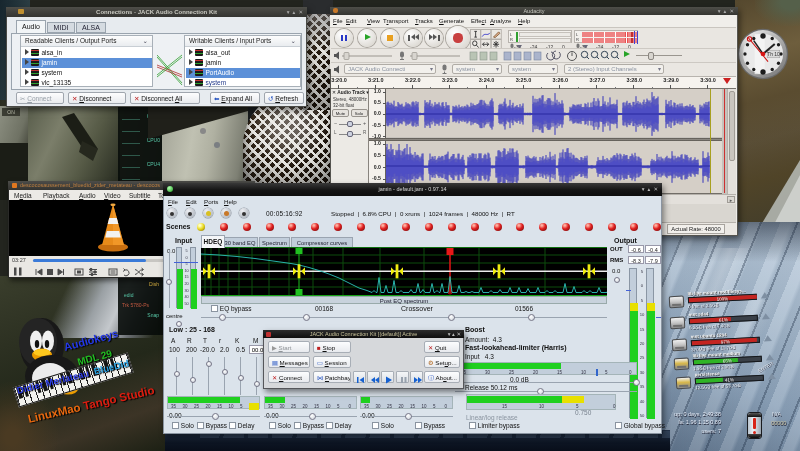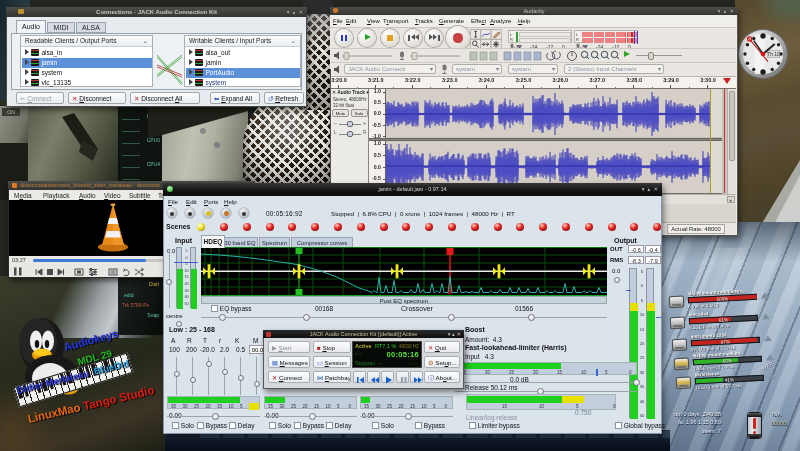--- a/index.html
+++ b/index.html
@@ -859,29 +859,20 @@
     </div>
 <div style="position:absolute;left:268px;top:341px;width:42px;height:12px;background:linear-gradient(#fcfdfe,#e8eaee);border:0.5px solid #a8aeb6;border-radius:2px;font-size:6.2px;line-height:11px;color:#909498;white-space:nowrap;overflow:hidden;"><span style="margin-left:3px"><span style="color:#999">▶</span></span> <u>S</u>tart</div>
 <div style="position:absolute;left:313px;top:341px;width:38px;height:12px;background:linear-gradient(#fcfdfe,#e8eaee);border:0.5px solid #a8aeb6;border-radius:2px;font-size:6.2px;line-height:11px;color:#111;white-space:nowrap;overflow:hidden;"><span style="margin-left:3px"><span style="color:#c02020">■</span></span> <u>S</u>top</div>
 <div style="position:absolute;left:268px;top:356px;width:42px;height:12px;background:linear-gradient(#fcfdfe,#e8eaee);border:0.5px solid #a8aeb6;border-radius:2px;font-size:6.2px;line-height:11px;color:#111;white-space:nowrap;overflow:hidden;"><span style="margin-left:3px"><span style="color:#2050c0">▤</span></span> <u>M</u>essages</div>
 <div style="position:absolute;left:313px;top:356px;width:38px;height:12px;background:linear-gradient(#fcfdfe,#e8eaee);border:0.5px solid #a8aeb6;border-radius:2px;font-size:6.2px;line-height:11px;color:#111;white-space:nowrap;overflow:hidden;"><span style="margin-left:3px"><span style="color:#2050c0">▭</span></span> <u>S</u>ession</div>
 <div style="position:absolute;left:268px;top:371px;width:42px;height:12px;background:linear-gradient(#fcfdfe,#e8eaee);border:0.5px solid #a8aeb6;border-radius:2px;font-size:6.2px;line-height:11px;color:#111;white-space:nowrap;overflow:hidden;"><span style="margin-left:3px"><span style="color:#c02020">✕</span></span> <u>C</u>onnect</div>
 <div style="position:absolute;left:313px;top:371px;width:38px;height:12px;background:linear-gradient(#fcfdfe,#e8eaee);border:0.5px solid #a8aeb6;border-radius:2px;font-size:6.2px;line-height:11px;color:#111;white-space:nowrap;overflow:hidden;"><span style="margin-left:3px"><span style="color:#2050c0">⋈</span></span> <u>P</u>atchbay</div>
 <div style="position:absolute;left:424px;top:341px;width:36px;height:12px;background:linear-gradient(#fcfdfe,#e8eaee);border:0.5px solid #a8aeb6;border-radius:2px;font-size:6.2px;line-height:11px;color:#111;white-space:nowrap;overflow:hidden;"><span style="margin-left:3px"><span style="color:#c02020">✕</span></span> <u>Q</u>uit</div>
 <div style="position:absolute;left:424px;top:356px;width:36px;height:12px;background:linear-gradient(#fcfdfe,#e8eaee);border:0.5px solid #a8aeb6;border-radius:2px;font-size:6.2px;line-height:11px;color:#111;white-space:nowrap;overflow:hidden;"><span style="margin-left:3px"><span style="color:#b06820">⚙</span></span> Set<u>u</u>p...</div>
 <div style="position:absolute;left:424px;top:371px;width:36px;height:12px;background:linear-gradient(#fcfdfe,#e8eaee);border:0.5px solid #a8aeb6;border-radius:2px;font-size:6.2px;line-height:11px;color:#111;white-space:nowrap;overflow:hidden;"><span style="margin-left:3px"><span style="color:#2050c0">ⓘ</span></span> Ab<u>o</u>ut...</div>
-<div style="position:absolute;left:352px;top:341px;width:70px;height:27px;background:#060a06;border:0.5px solid #444;overflow:hidden;">
-      <div style="position:absolute;left:2px;top:1px;font-size:5.5px;color:#b8b030;font-weight:bold;white-space:nowrap;">Active</div>
-      <div style="position:absolute;left:22px;top:1px;font-size:5.5px;color:#30c030;white-space:nowrap;">RT7.1 %</div>
-      <div style="position:absolute;left:46px;top:1.5px;font-size:4.5px;color:#887820;white-space:nowrap;">48000 HZ</div>
-      <div style="position:absolute;left:2px;top:9px;font-size:4px;color:#1e4a1e;">0:00</div>
-      <div style="position:absolute;right:2px;top:7.5px;font-size:7.5px;font-weight:bold;color:#55e535;letter-spacing:0.3px;">00:05:16</div>
-      <div style="position:absolute;left:2px;top:18px;font-size:5.5px;color:#207820;white-space:nowrap;">Stoppac &nbsp;--</div>
-      <div style="position:absolute;right:3px;top:19px;font-size:4.5px;color:#1e5a1e;">-.,.--</div>
-    </div>
 <div style="position:absolute;left:353px;top:371px;width:13px;height:12px;background:linear-gradient(#f4f6f8,#dde1e6);border:0.5px solid #a8aeb6;border-radius:1px;"><svg width="13" height="12">
         <rect x="3" y="3" width="1.5" height="6" fill="#1560d0"></rect>
         <path d="M10 3 L5.5 6 L10 9 Z" fill="#1560d0"></path>
       </svg></div>
 <div style="position:absolute;left:367px;top:371px;width:13px;height:12px;background:linear-gradient(#f4f6f8,#dde1e6);border:0.5px solid #a8aeb6;border-radius:1px;"><svg width="13" height="12">
         <path d="M7 3 L3 6 L7 9 Z" fill="#1560d0"></path>
         <path d="M11 3 L7 6 L11 9 Z" fill="#1560d0"></path>
       </svg></div>
 <div style="position:absolute;left:381px;top:371px;width:13px;height:12px;background:linear-gradient(#f4f6f8,#dde1e6);border:0.5px solid #a8aeb6;border-radius:1px;"><svg width="13" height="12">
         <path d="M4 2.5 L10 6 L4 9.5 Z" fill="#1560d0"></path>

